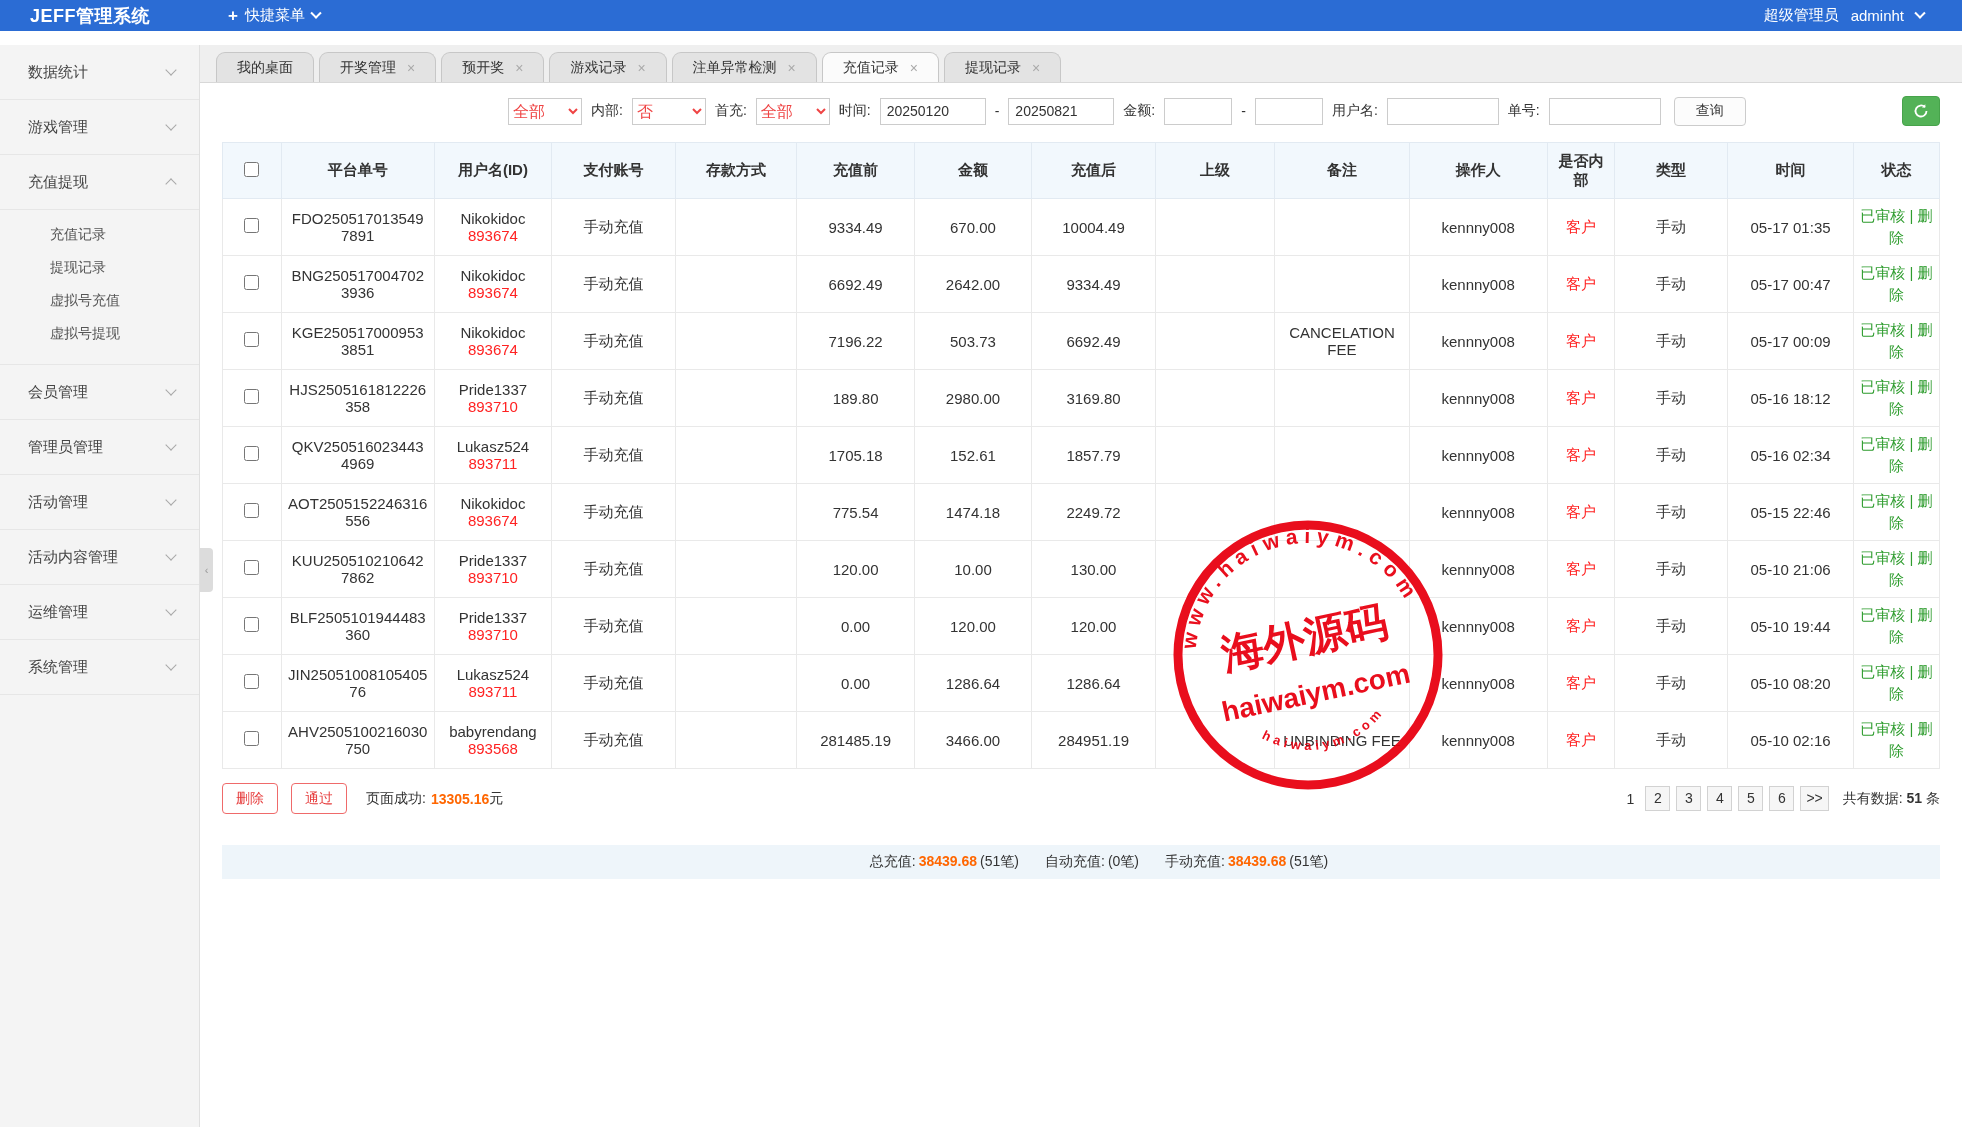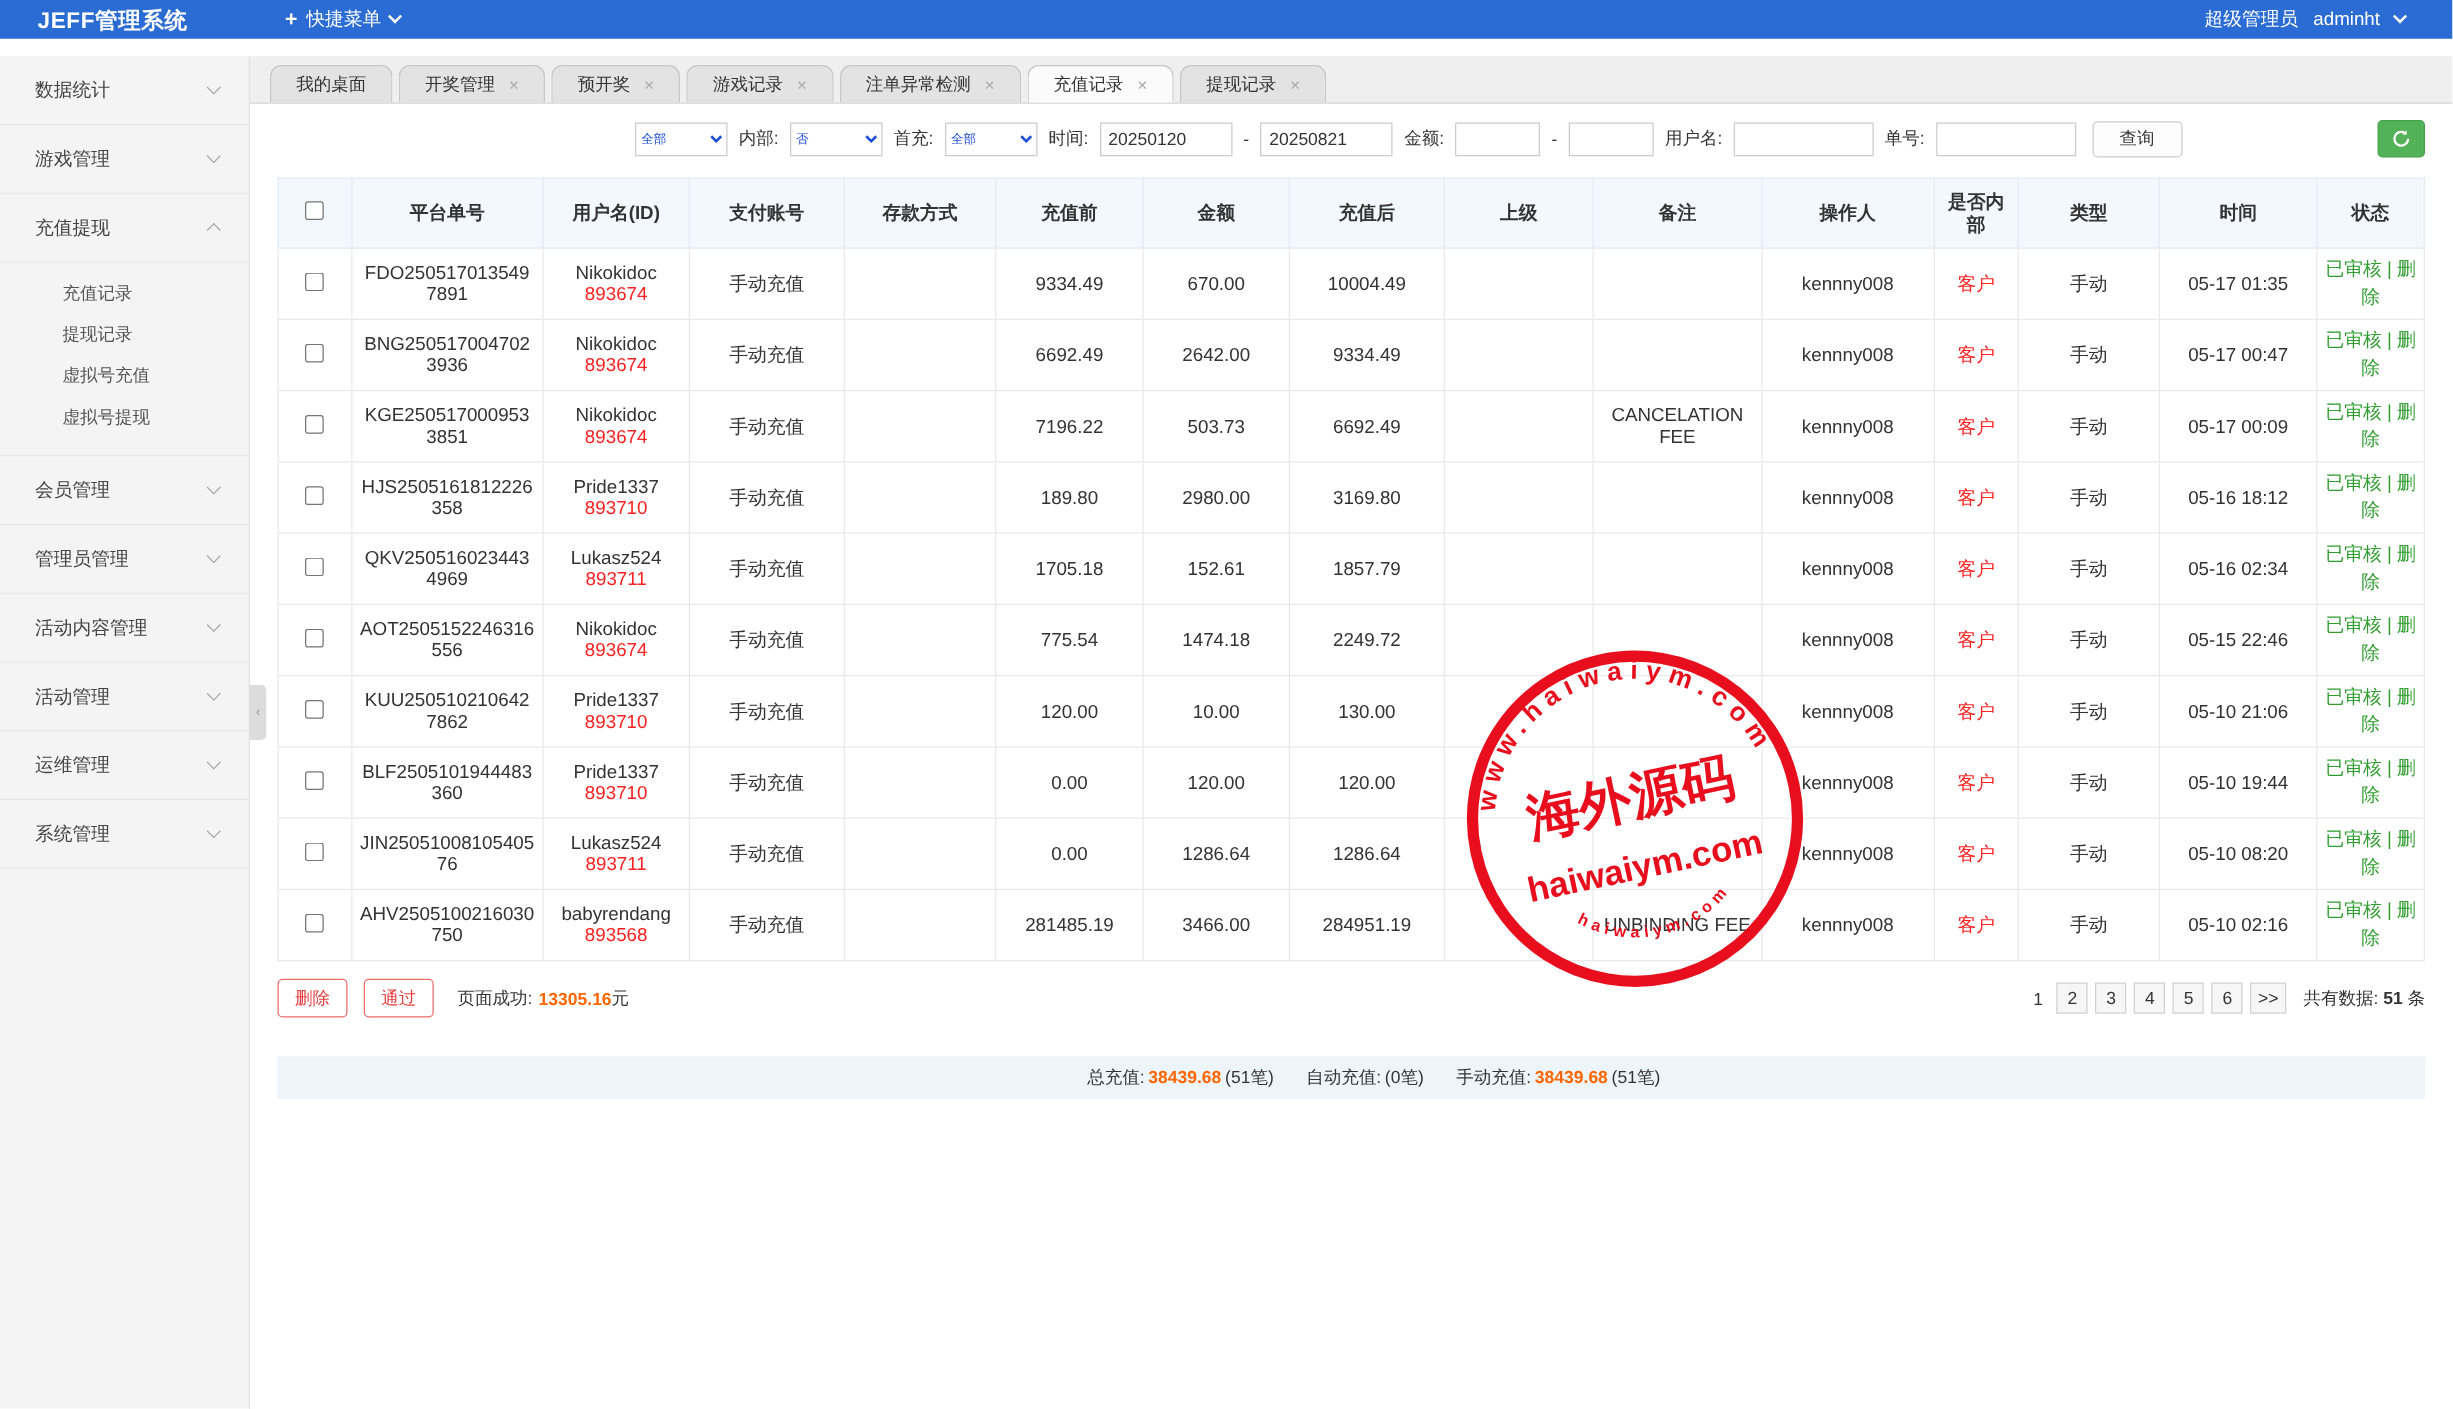--- a/index.html
+++ b/index.html
@@ -29,21 +29,21 @@
   .tabstrip { position:absolute; top:45px; left:200px; right:0; height:38px; background:#efefef; border-bottom:1px solid #d8d8d8; display:flex; align-items:flex-end; padding-left:16px; z-index:10; }
   .tab { height:30px; display:flex; align-items:center; gap:11px; padding:0 20px; background:#e3e3e3; border:1px solid #c7c7c7; border-bottom:none; border-radius:9px 9px 0 0; margin-right:5px; font-size:14px; color:#333; cursor:pointer; }
   .tab.active { background:#fbfbfb; }
   .tab .close { color:#a9a9a9; font-size:14px; line-height:1; cursor:pointer; }
 
   
   .content { position:absolute; top:83px; left:200px; right:0; bottom:0; background:#fff; padding:10px 22px 0; }
 
   .filter-row { display:flex; align-items:center; height:36px; }
   .filter-controls { display:flex; align-items:center; gap:9px; margin-left:286px; font-size:14px; color:#333; white-space:nowrap; }
-  .filter-controls select { height:27px; border:1px solid #ccc; background:#fff; font-size:10px; width:74px; color:#1d4ed8; font-family:inherit; }
+  .filter-controls select { height:27px; border:1px solid #ccc; background:#fff; font-size:16px; width:74px; color:#ef4444; font-family:inherit; }
   .filter-controls input { height:27px; border:1px solid #ccc; background:#fff; font-size:14px; padding:0 6px; color:#333; font-family:inherit; }
   .inp-time { width:106px; } .inp-amount { width:68px; } .inp-user { width:112px; } .inp-order { width:112px; }
   .search-btn { height:29px; padding:0 21px; border:1px solid #ccc; border-radius:4px; background:#fcfcfc; font-size:14px; color:#333; cursor:pointer; margin-left:4px; font-family:inherit; }
   .refresh-btn { margin-left:auto; width:38px; height:30px; background:#53b257; border:1px solid #47a34b; border-radius:4px; display:flex; align-items:center; justify-content:center; cursor:pointer; }
 
   
   table.rec { width:100%; border-collapse:collapse; table-layout:fixed; margin-top:13px; font-size:15px; }
   table.rec th { background:#f2f8fd; border:1px solid #e2eaf2; height:56px; font-weight:bold; color:#333; padding:4px 5px; }
   table.rec td { border:1px solid #e9e9e9; height:57px; text-align:center; padding:4px 6px; color:#333; word-break:break-word; }
   .uid { color:#ff2222; display:block; }
@@ -107,25 +107,25 @@
     </div>
     <div class="side-group">
       <span class="lbl">会员管理</span>
       <span class="chev down"></span>
     </div>
     <div class="side-group">
       <span class="lbl">管理员管理</span>
       <span class="chev down"></span>
     </div>
     <div class="side-group">
+      <span class="lbl">活动管理</span>
+      <span class="chev down"></span>
+    </div>
+    <div class="side-group">
       <span class="lbl">活动内容管理</span>
-      <span class="chev down"></span>
-    </div>
-    <div class="side-group">
-      <span class="lbl">活动管理</span>
       <span class="chev down"></span>
     </div>
     <div class="side-group">
       <span class="lbl">运维管理</span>
       <span class="chev down"></span>
     </div>
     <div class="side-group">
       <span class="lbl">系统管理</span>
       <span class="chev down"></span>
     </div>

